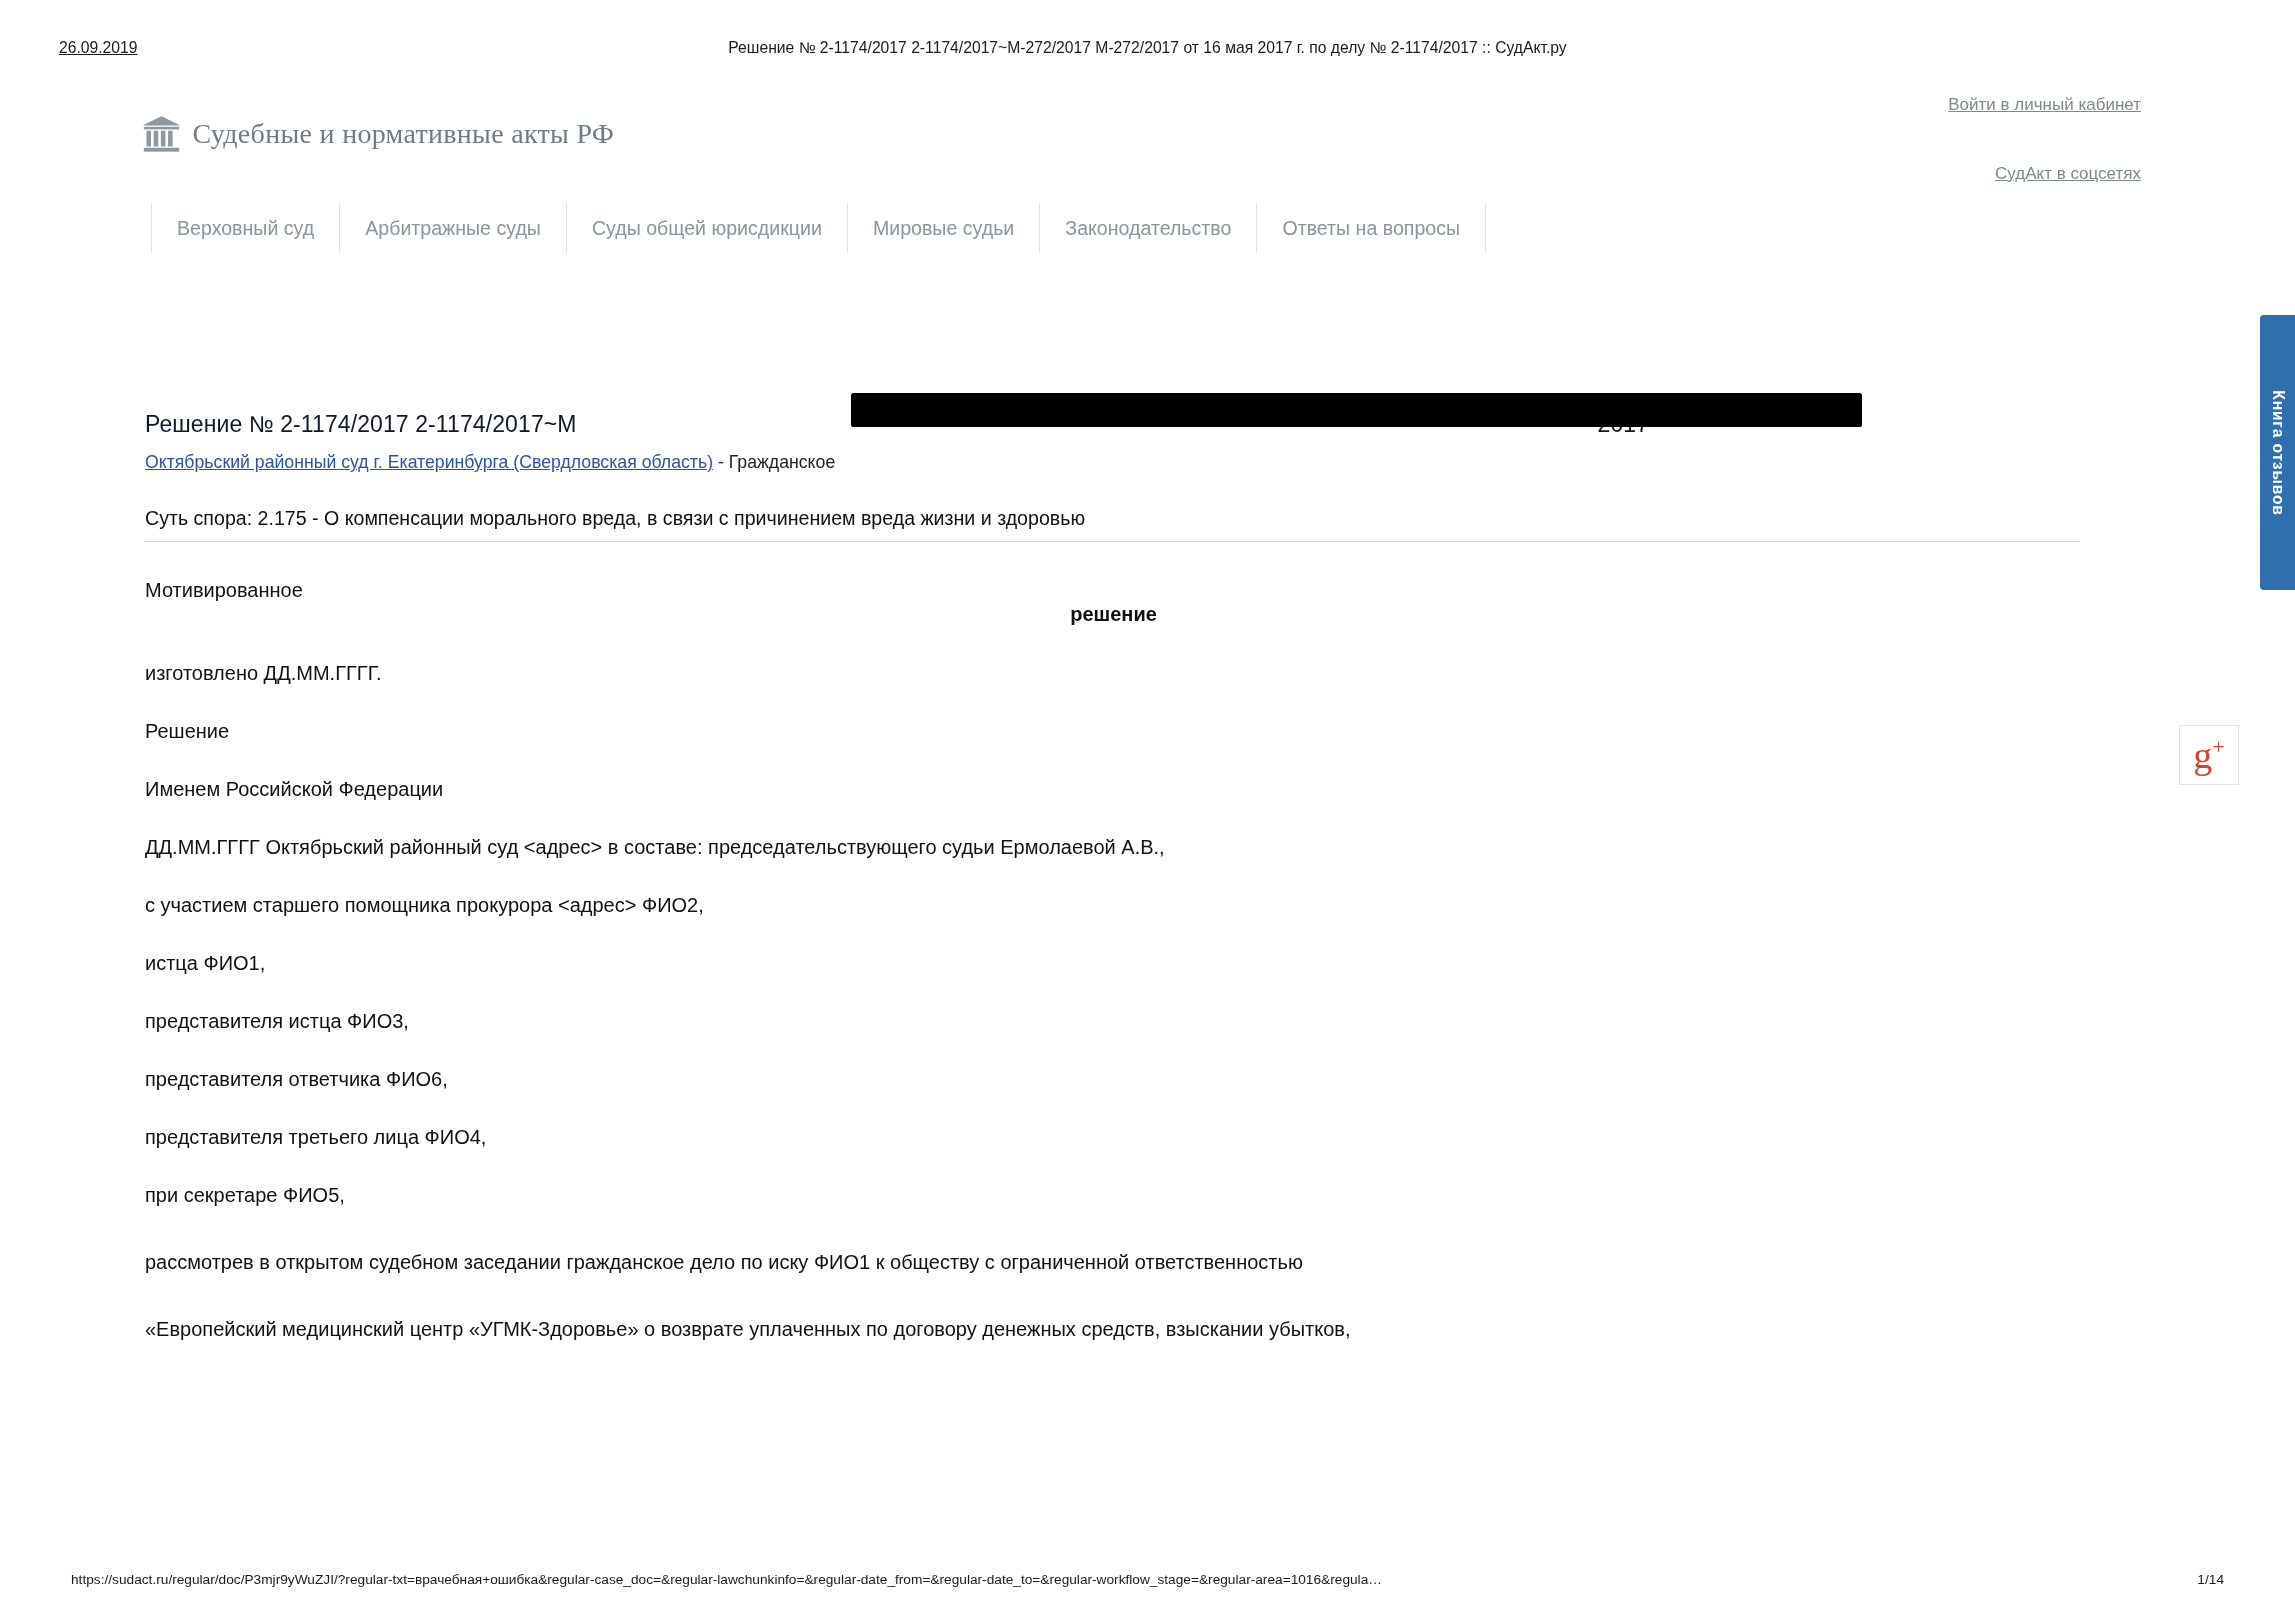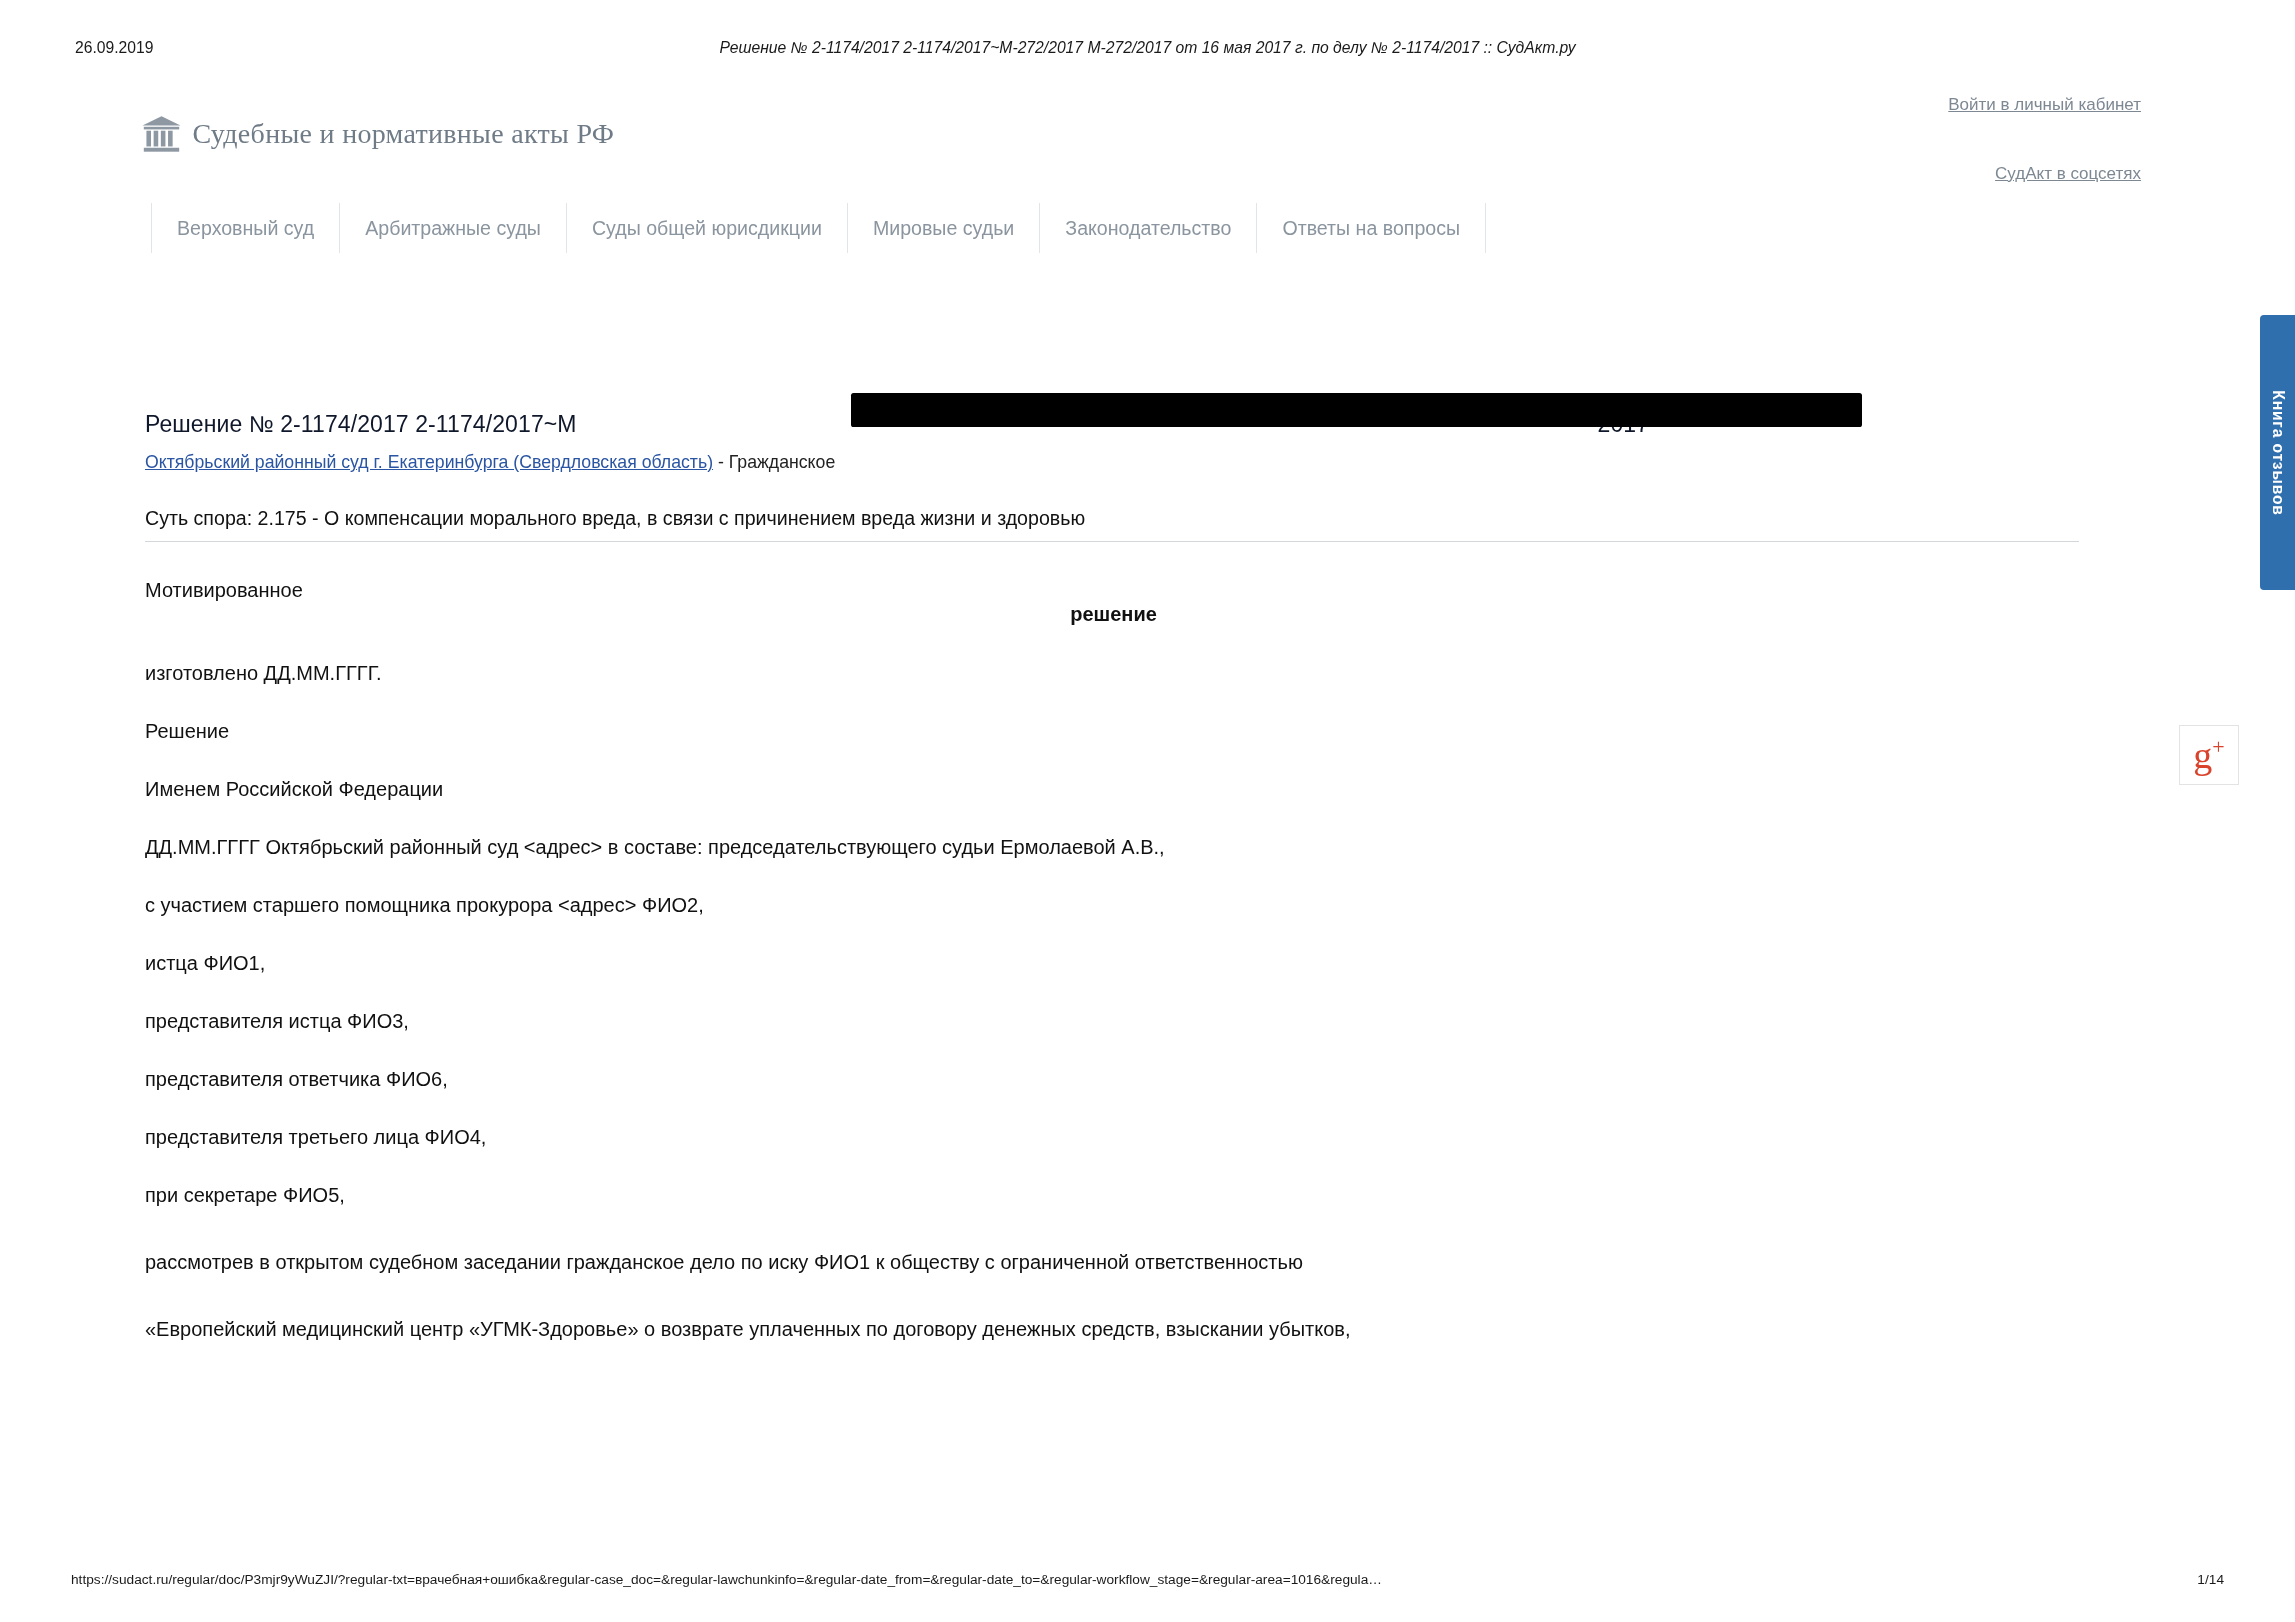--- a/index.html
+++ b/index.html
@@ -21,32 +21,32 @@
     position: absolute;
     top: 39px;
     left: 0;
     width: 100%;
     height: 19.6px;
     font-size: 15.7px;
     color: #1a1a1a;
   }
   .print-header .ph-date {
     position: absolute;
-    left: 75px;
+    left: 59px;
     top: 0;
     white-space: nowrap;
+    text-decoration: underline;
   }
   .print-header .ph-title {
     position: absolute;
     left: 0;
     right: 0;
     top: 0;
     text-align: center;
     white-space: nowrap;
-    font-style: italic;
   }
 
   
   .site-logo {
     position: absolute;
     left: 141px;
     top: 115px;
     display: flex;
     align-items: center;
     gap: 10.5px;

